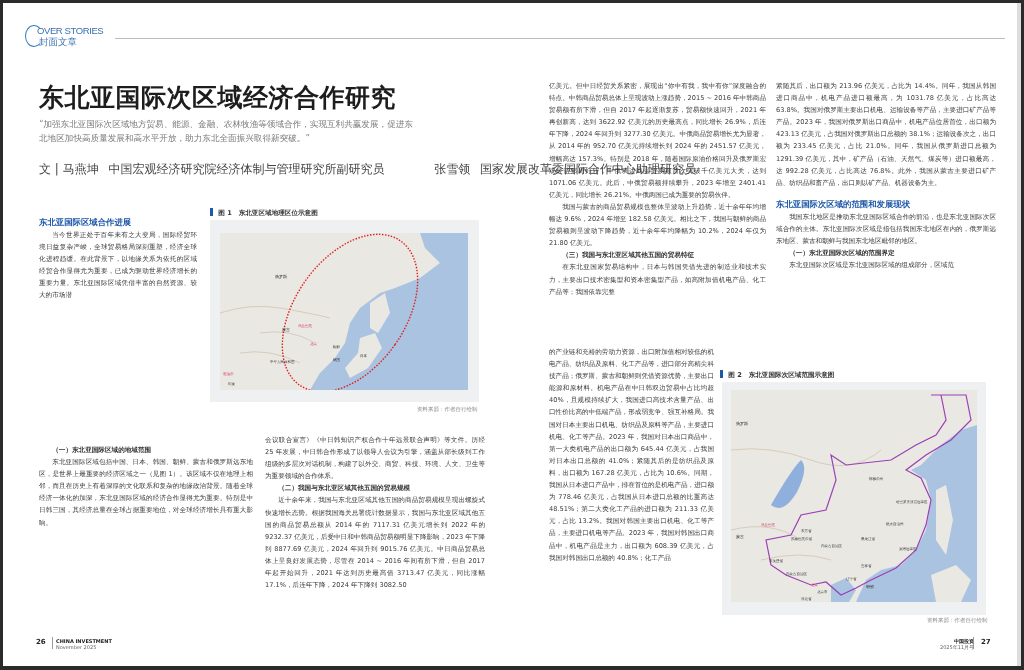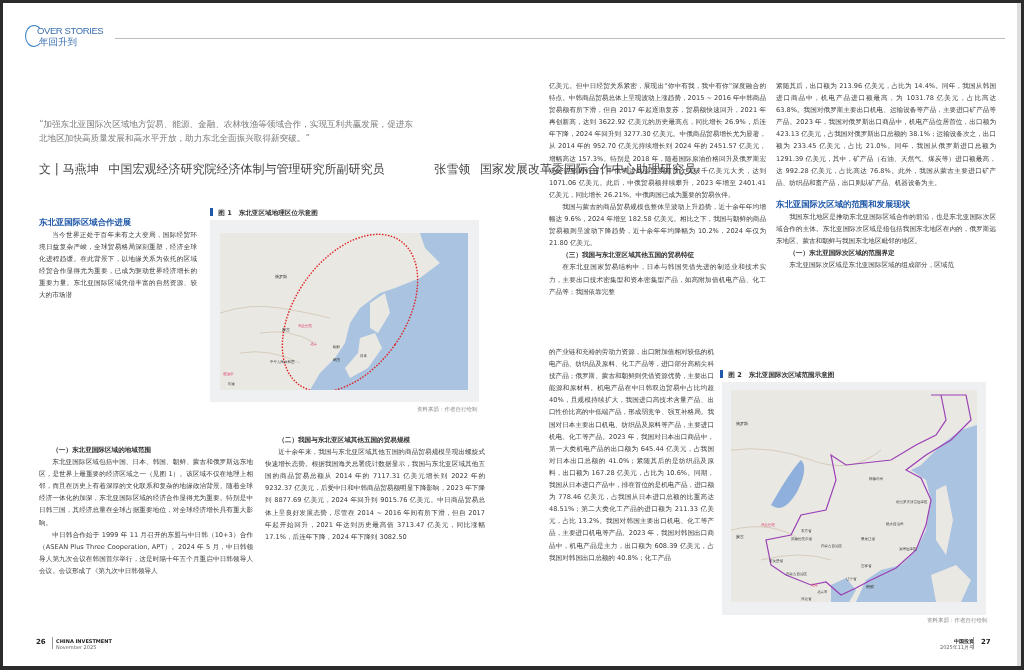--- a/index.html
+++ b/index.html
@@ -41,41 +41,41 @@
   .folio-sep { position: absolute; width: 1px; height: 12px; background: #999; }
 </style>
 </head>
 <body>
 
 <div class="spread">
 
   <div class="section-logo">
     <div class="c-ring"></div>
     <div class="en">OVER STORIES</div>
-    <div class="zh">年回升到</div>
+    <div class="zh">封面文章</div>
   </div>
   <div class="header-rule"></div>
 
+  <h1 class="title">东北亚国际次区域经济合作研究</h1>
   <div class="lede">“加强东北亚国际次区域地方贸易、能源、金融、农林牧渔等领域合作，实现互利共赢发展，促进东北地区加快高质量发展和高水平开放，助力东北全面振兴取得新突破。”</div>
   <div class="byline">
     <span>文 | 马燕坤</span>
     <span>中国宏观经济研究院经济体制与管理研究所副研究员</span>
     <span class="gap"></span>
     <span>张雪领</span>
     <span>国家发展改革委国际合作中心助理研究员</span>
   </div>
 
   <div class="txt" style="left:36px; top:204px; width:158px;">
     <div class="h2" style="margin-top:8px;">东北亚国际区域合作进展</div>
     <p>当今世界正处于百年未有之大变局，国际经贸环境日益复杂严峻，全球贸易格局深刻重塑，经济全球化进程趋缓。在此背景下，以地缘关系为依托的区域经贸合作显得尤为重要，已成为驱动世界经济增长的重要力量。东北亚国际区域凭借丰富的自然资源、较大的市场潜</p>
   </div>
   <div class="txt" style="left:36px; top:441px; width:214px;">
     <div class="h3">（一）东北亚国际区域的地域范围</div>
     <p>东北亚国际区域包括中国、日本、韩国、朝鲜、蒙古和俄罗斯远东地区，是世界上最重要的经济区域之一（见图 1）。该区域不仅在地理上相邻，而且在历史上有着深厚的文化联系和复杂的地缘政治背景。随着全球经济一体化的加深，东北亚国际区域的经济合作显得尤为重要。特别是中日韩三国，其经济总量在全球占据重要地位，对全球经济增长具有重大影响。</p>
-    <p>中日韩合作始于 1999 年 11 月召开的东盟与中日韩（10+3）合作（ASEAN Plus Three Cooperation, APT）。2024 年 5 月，中日韩领导人第九次会议在韩国首尔举行，这是时隔十年五个月重启中日韩领导人会议。会议形成了《第九次中日韩领导人</p>
   </div>
 
   <div class="fig-title" style="left:207px; top:205px;">
     <span class="mark"></span>
     <span>图 1</span>&nbsp;&nbsp;
     <span>东北亚区域地理区位示意图</span>
   </div>
   <div class="fig-box" style="left:207px; top:217px; width:269px; height:182px;"></div>
   <div class="map" style="left:217px; top:230px; width:248px; height:157px;">
     <svg viewBox="0 0 248 157" preserveAspectRatio="none">
@@ -93,20 +93,21 @@
       <text x="113" y="115" font-size="3.5" fill="#333">朝鲜</text>
       <text x="113" y="128" font-size="3.5" fill="#333">韩国</text>
       <text x="140" y="124" font-size="3.5" fill="#333">日本</text>
       <text x="3" y="142" font-size="3.5" fill="#d25">尼泊尔</text>
       <text x="8" y="152" font-size="3.5" fill="#333">印度</text>
     </svg>
   </div>
   <div class="fig-source" style="left:414px; top:403px;">资料来源：作者自行绘制</div>
 
   <div class="txt" style="left:262px; top:431px; width:220px;">
+    <p class="noind">会议联合宣言》《中日韩知识产权合作十年远景联合声明》等文件。历经 25 年发展，中日韩合作形成了以领导人会议为引擎，涵盖从部长级到工作组级的多层次对话机制，构建了以外交、商贸、科技、环境、人文、卫生等为重要领域的合作体系。</p>
     <div class="h3">（二）我国与东北亚区域其他五国的贸易规模</div>
     <p>近十余年来，我国与东北亚区域其他五国的商品贸易规模呈现出螺旋式快速增长态势。根据我国海关总署统计数据显示，我国与东北亚区域其他五国的商品贸易总额从 2014 年的 7117.31 亿美元增长到 2022 年的 9232.37 亿美元，后受中日和中韩商品贸易额明显下降影响，2023 年下降到 8877.69 亿美元，2024 年回升到 9015.76 亿美元。中日商品贸易总体上呈良好发展态势，尽管在 2014 ~ 2016 年间有所下滑，但自 2017 年起开始回升，2021 年达到历史最高值 3713.47 亿美元，同比涨幅 17.1%，后连年下降，2024 年下降到 3082.50</p>
   </div>
 
   <div class="txt" style="left:546px; top:77px; width:217px;">
     <p class="noind">亿美元。但中日经贸关系紧密，展现出“你中有我，我中有你”深度融合的特点。中韩商品贸易总体上呈现波动上涨趋势，2015 ~ 2016 年中韩商品贸易额有所下滑，但自 2017 年起逐渐复苏，贸易额快速回升，2021 年再创新高，达到 3622.92 亿美元的历史最高点，同比增长 26.9%，后连年下降，2024 年回升到 3277.30 亿美元。中俄商品贸易增长尤为显著，从 2014 年的 952.70 亿美元持续增长到 2024 年的 2451.57 亿美元，增幅高达 157.3%。特别是 2018 年，随着国际原油价格回升及俄罗斯宏观经济形势好转，中俄双边商品贸易额首次突破千亿美元大关，达到 1071.06 亿美元。此后，中俄贸易额持续攀升，2023 年增至 2401.41 亿美元，同比增长 26.21%。中俄两国已成为重要的贸易伙伴。</p>
     <p>我国与蒙古的商品贸易规模也整体呈波动上升趋势，近十余年年均增幅达 9.6%，2024 年增至 182.58 亿美元。相比之下，我国与朝鲜的商品贸易额则呈波动下降趋势，近十余年年均降幅为 10.2%，2024 年仅为 21.80 亿美元。</p>
     <div class="h3">（三）我国与东北亚区域其他五国的贸易特征</div>
     <p>在东北亚国家贸易结构中，日本与韩国凭借先进的制造业和技术实力，主要出口技术密集型和资本密集型产品，如高附加值机电产品、化工产品等；我国依靠完整</p>
   </div>

